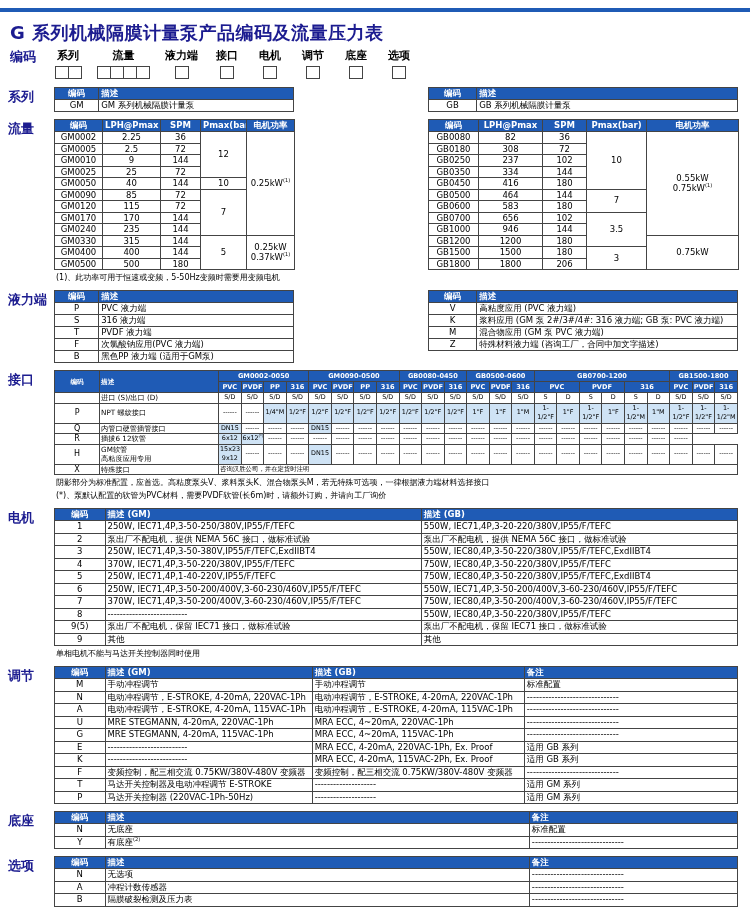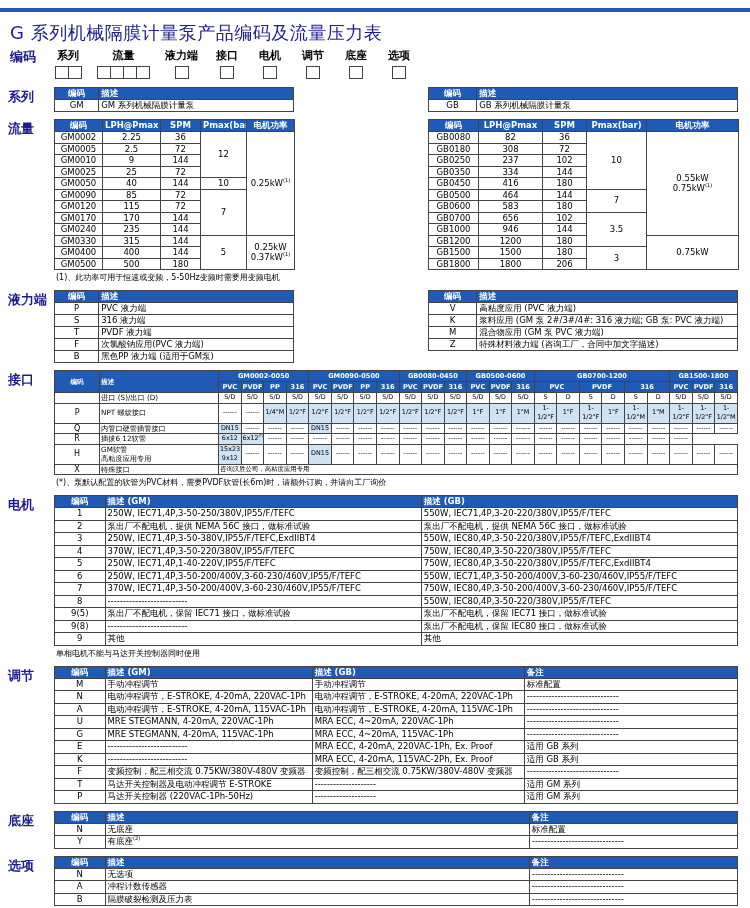--- a/index.html
+++ b/index.html
@@ -6,21 +6,21 @@
   html,body { margin:0; padding:0; }
   body {
     width:750px; height:908px; overflow:hidden;
     background:#fff; color:#000;
     font-family:"DejaVu Sans", sans-serif;
     font-size:9px;
   }
   .page { width:750px; padding:0 0 0 0; }
   .top-rule { height:4px; background:#1f5bb5; margin:8px 0 9px 0; }
   h1 {
-    margin:0 0 3px 10px; font-size:18px; font-weight:normal;
+    margin:0 0 3px 10px; font-size:18px; font-weight:bold;
     color:#1c1c90; letter-spacing:0.5px;
   }
   
   .coding-row { display:flex; margin:2px 0 8px 0; }
   .coding-label { width:54px; padding-left:10px; font-size:13px; font-weight:bold; color:#1c1c90; }
   .coding-fields { display:flex; gap:15px; align-items:flex-start; }
   .coding-field { display:flex; flex-direction:column; align-items:center; min-width:28px; }
   .coding-field-label { font-size:11px; font-weight:bold; color:#000; margin-bottom:3px; }
   .coding-boxes { display:flex; }
   .coding-box { width:14px; height:13px; border:1px solid #444; background:#fff; display:inline-block; }
@@ -621,25 +621,26 @@
                 <td class="multi">------</td>
                 <td class="multi">------</td>
                 <td class="multi">------</td>
                 <td class="multi">------</td>
                 <td class="multi">------</td>
                 <td class="multi">------</td>
               </tr>
               <tr>
                 <td class="code">X</td>
                 <td class="desc multi">特殊接口</td>
-                <td class="multi lft" colspan="23">咨询汉胜公司，高粘度应用专用</td>
+                <td class="multi lft" colspan="23">咨询汉胜公司，并在定货时注明</td>
               </tr>
             </tbody>
           </table>
         </div>
+      <div class="footnote">阴影部分为标准配置，应首选。高粘度泵头V、浆料泵头K、混合物泵头M，若无特殊可选项，一律根据液力端材料选择接口</div>
       <div class="footnote">(*)、泵默认配置的软管为PVC材料，需要PVDF软管(长6m)时，请额外订购，并请向工厂询价</div>
     </div>
   </div>
 
   <div class="section">
     <div class="sec-label">电机</div>
     <div class="sec-content">
       <div id="motor-table">
           <table class="wide">
             <colgroup>
@@ -692,25 +693,20 @@
               </tr>
               <tr>
                 <td>8</td>
                 <td class="lft">--------------------------</td>
                 <td class="lft">550W, IEC80,4P,3-50-220/380V,IP55/F/TEFC</td>
               </tr>
               <tr>
                 <td>9(5)</td>
                 <td class="lft">泵出厂不配电机，保留 IEC71 接口，做标准试验</td>
                 <td class="lft">泵出厂不配电机，保留 IEC71 接口，做标准试验</td>
-              </tr>
-              <tr>
-                <td>9(8)</td>
-                <td class="lft">--------------------------</td>
-                <td class="lft">泵出厂不配电机，保留 IEC80 接口，做标准试验</td>
               </tr>
               <tr>
                 <td>9</td>
                 <td class="lft">其他</td>
                 <td class="lft">其他</td>
               </tr>
             </tbody>
           </table>
         </div>
       <div class="footnote">单相电机不能与马达开关控制器同时使用</div>

